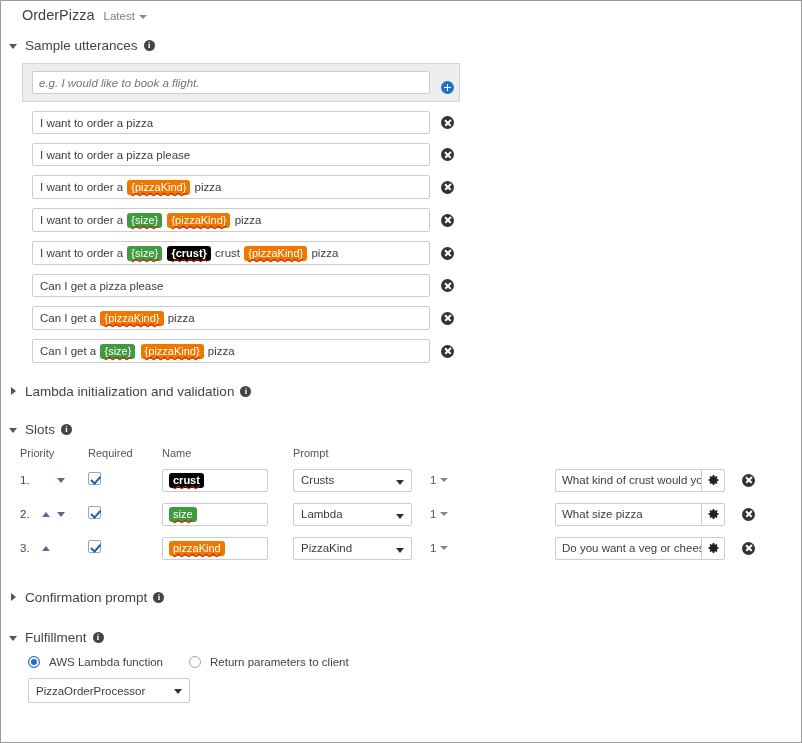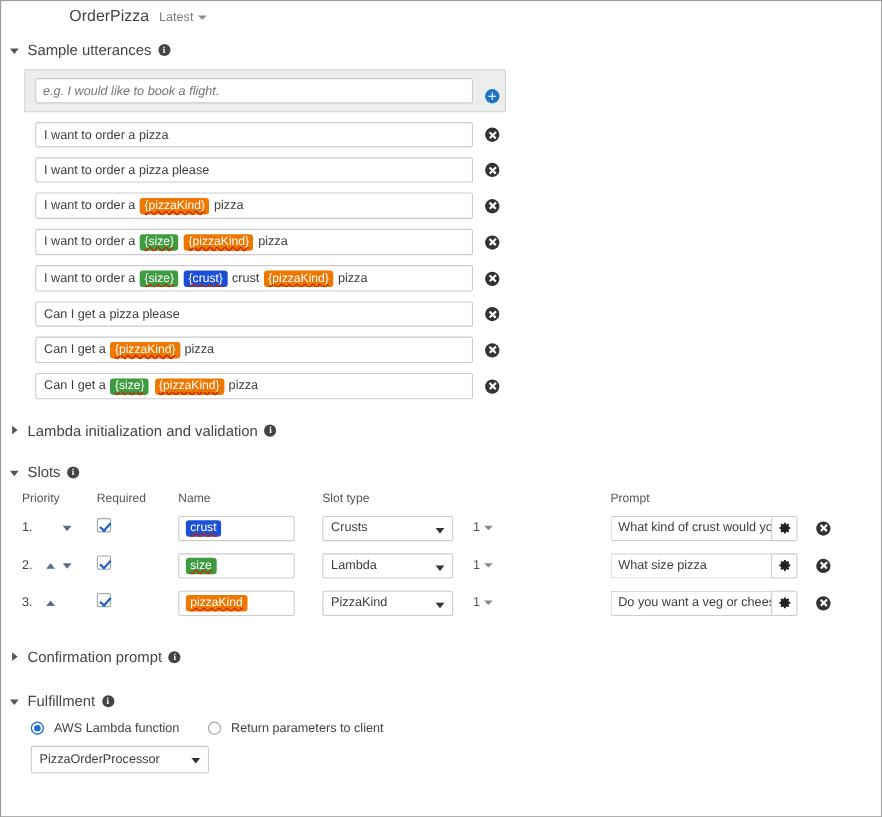--- a/index.html
+++ b/index.html
@@ -20,21 +20,20 @@
     border: 1px solid #9b9b9b;
     background: #ffffff;
     overflow: hidden;
   }
 
   
   .intent-header {
     display: flex;
     align-items: baseline;
     padding: 6px 0 0 21px;
-    margin-left: 41px;
   }
   .intent-title {
     font-size: 14.5px;
     color: #444444;
   }
   .intent-version {
     font-size: 11.5px;
     color: #7d7d7d;
     margin-left: 9px;
   }
@@ -144,21 +143,21 @@
     border-radius: 3px;
     font-size: 11px;
     line-height: 13px;
     padding: 1px 4px 1px 4px;
     margin: 0 1px;
     text-decoration: underline wavy #cc2200;
     text-decoration-skip-ink: none;
   }
   .tag.orange { background: #ee7700; }
   .tag.green  { background: #3f9b3f; }
-  .tag.blue   { background: #1d4ed8; }
+  .tag.blue   { background: #000000; font-weight: bold; }
 
   .icon-btn {
     width: 13px; height: 13px;
     border-radius: 50%;
     margin-left: 11px;
     flex: 0 0 auto;
     position: relative;
   }
   .icon-add {
     background: #1e72c4;
@@ -445,21 +444,20 @@
   <div class="section-head" style="margin-top:6px;">
     <span class="tri open"></span>
     <span class="section-title">Slots</span>
     <span class="info-icon">i</span>
   </div>
 
   <div class="slots-head">
     <div class="c-pri">Priority</div>
     <div class="c-req">Required</div>
     <div class="c-name">Name</div>
-    <div class="c-type">Slot type</div>
     <div class="c-prompt">Prompt</div>
   </div>
 
 
   <div id="slot-rows">
       <div class="slot-row">
         <div class="pri-cell">
           <span class="pri-num">1.</span>
           <span class="chev-spacer"></span>
           <span class="chev chev-down"></span>

